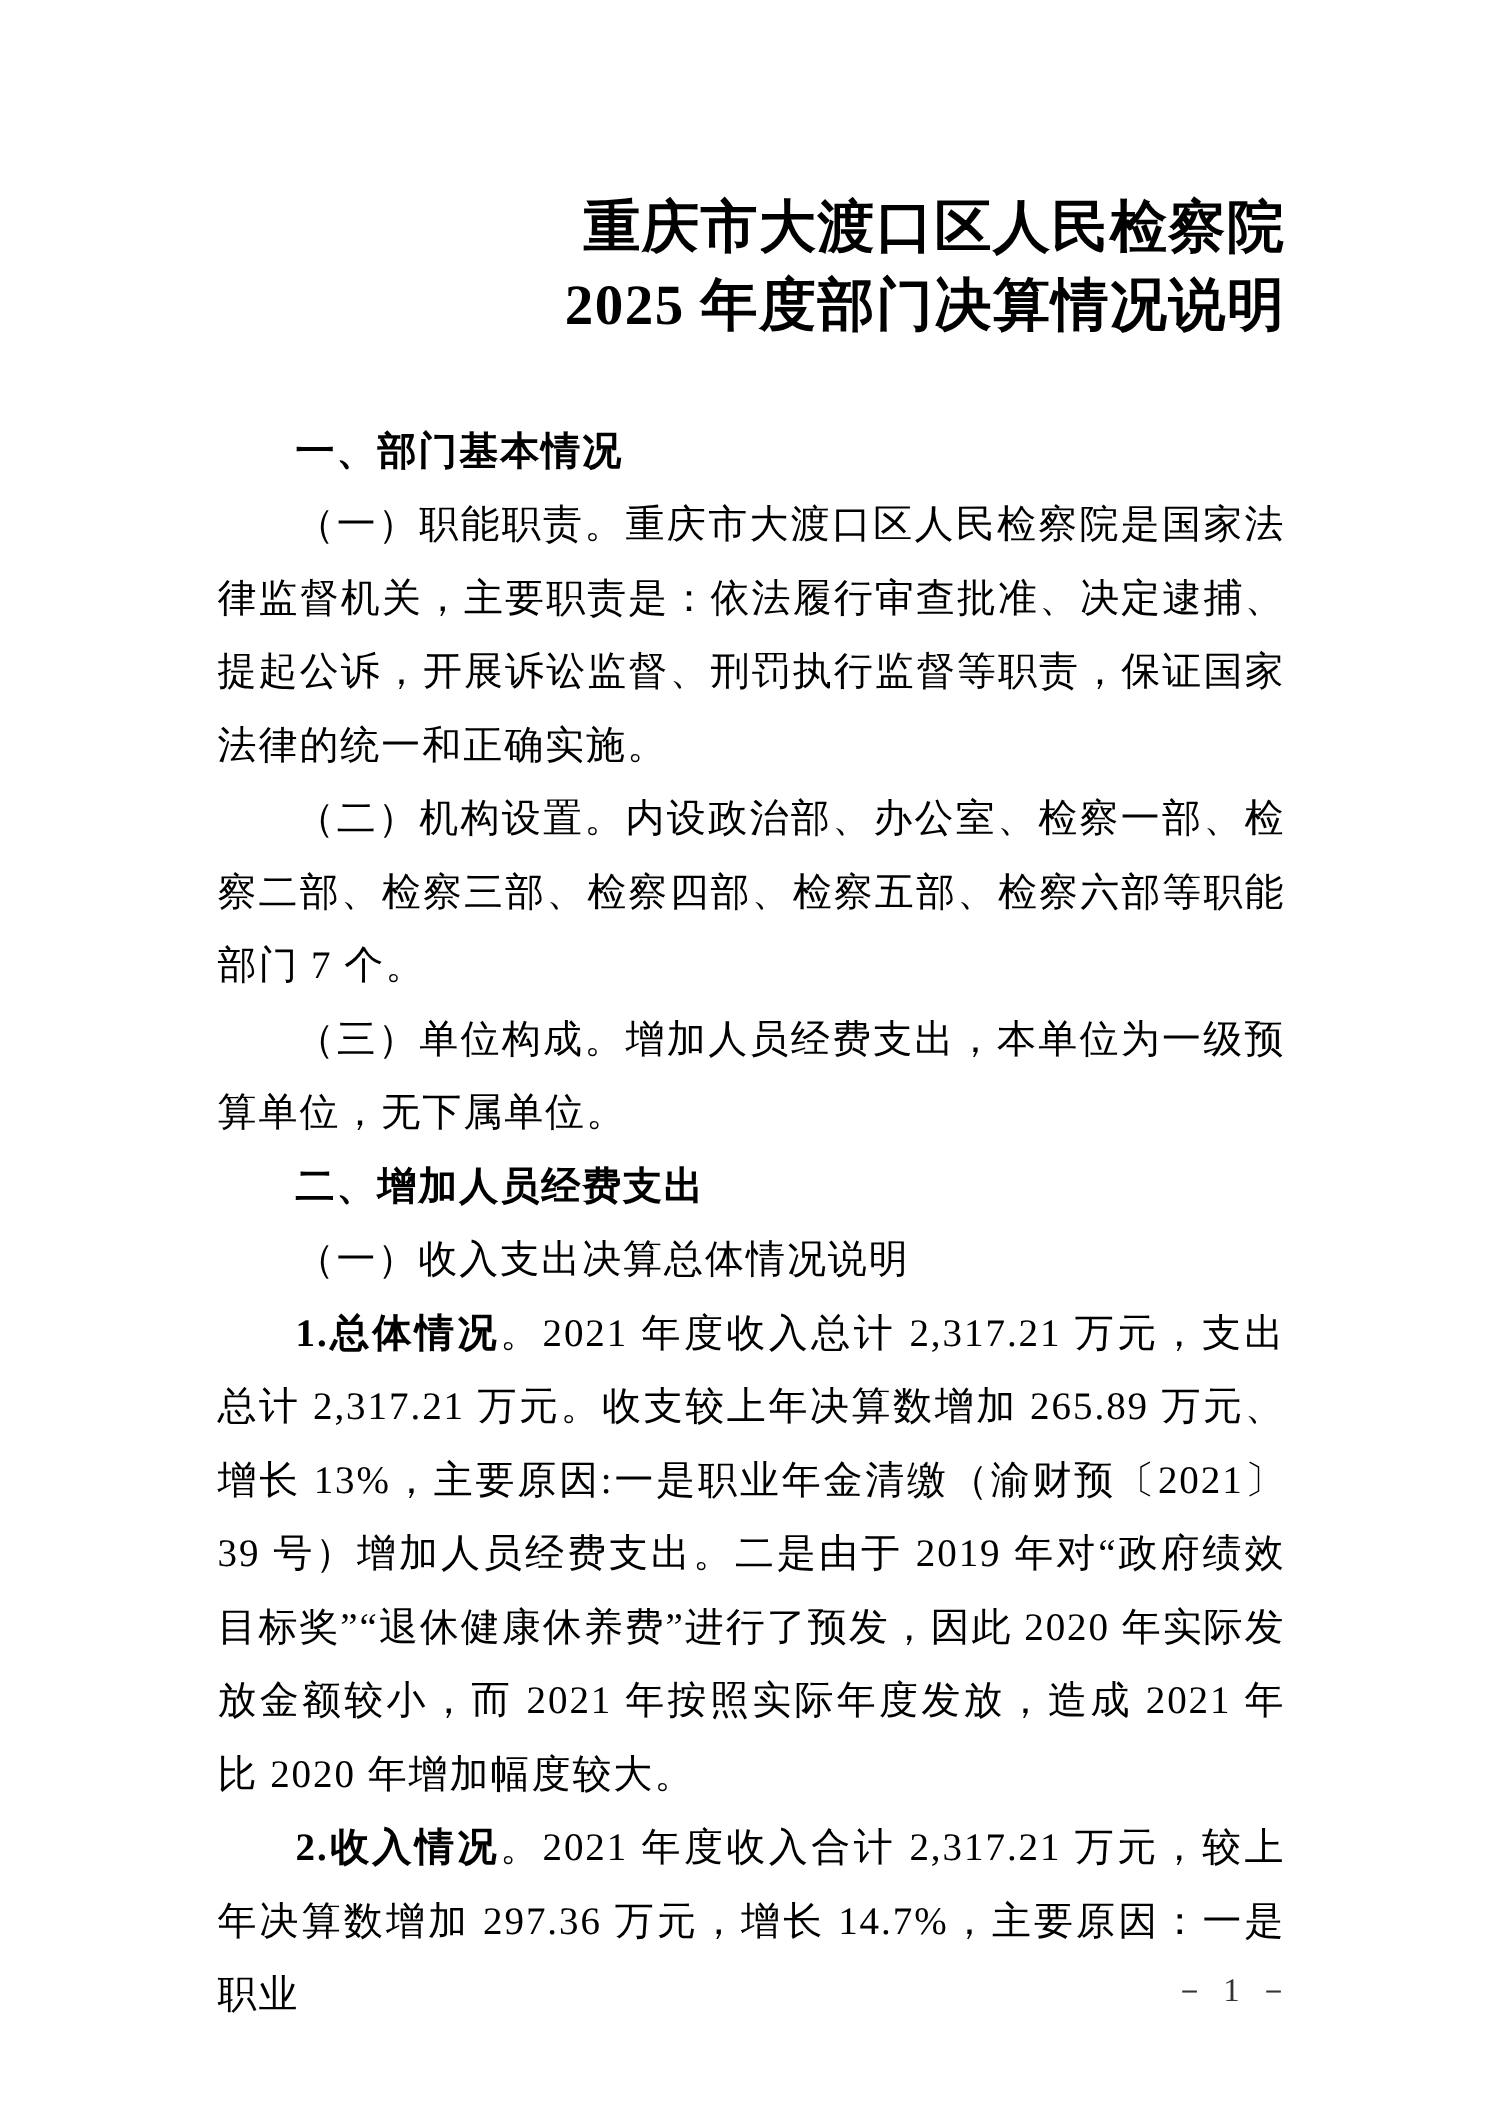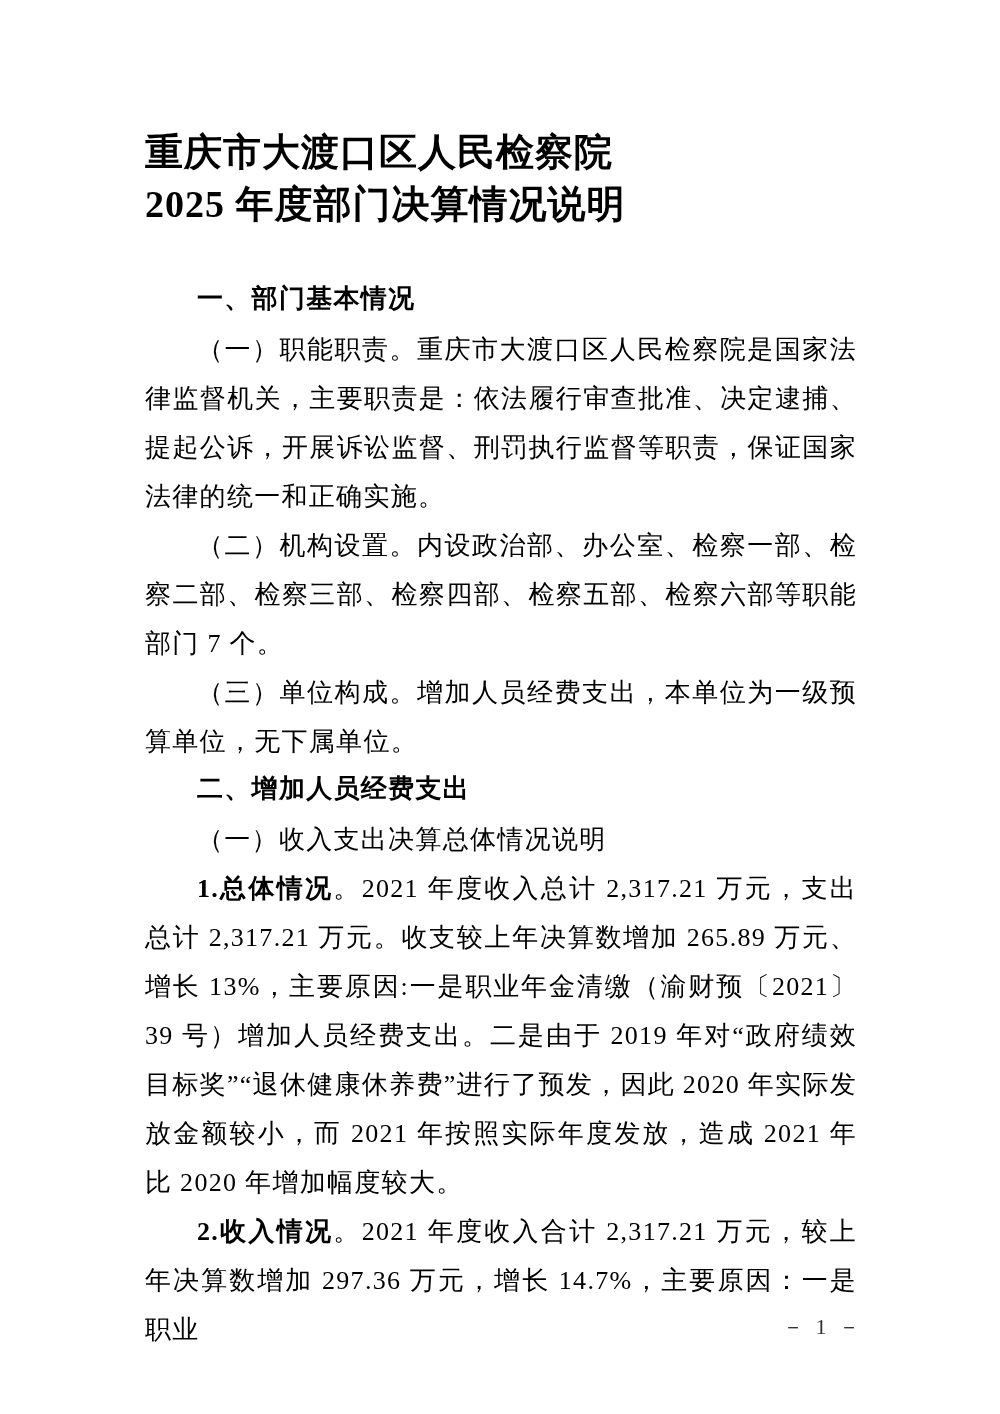--- a/index.html
+++ b/index.html
@@ -19,21 +19,21 @@
     box-sizing: border-box;
   }
   .content {
     position: absolute;
     left: 145px;
     top: 126px;
     width: 712px;
   }
   .doc-title {
     margin: 0;
-    text-align: left;
+    text-align: right;
     font-weight: bold;
     font-size: 38px;
     line-height: 52px;
     letter-spacing: 1px;
   }
   .title-line {
     display: block;
   }
   .body-text {
     margin-top: 46px;
@@ -41,21 +41,21 @@
     line-height: 49px;
     letter-spacing: 1.3px;
     text-align: justify;
     text-justify: inter-character;
   }
   .body-text p {
     margin: 0;
     text-indent: 2em;
   }
   .hei {
-    font-family: Liberation Mono, monospace;
+    font-family: Liberation Serif, serif;
     font-weight: bold;
   }
   .bold-label {
     font-weight: bold;
   }
   .page-num {
     position: absolute;
     left: 782px;
     top: 1312px;
     font-size: 22px;

